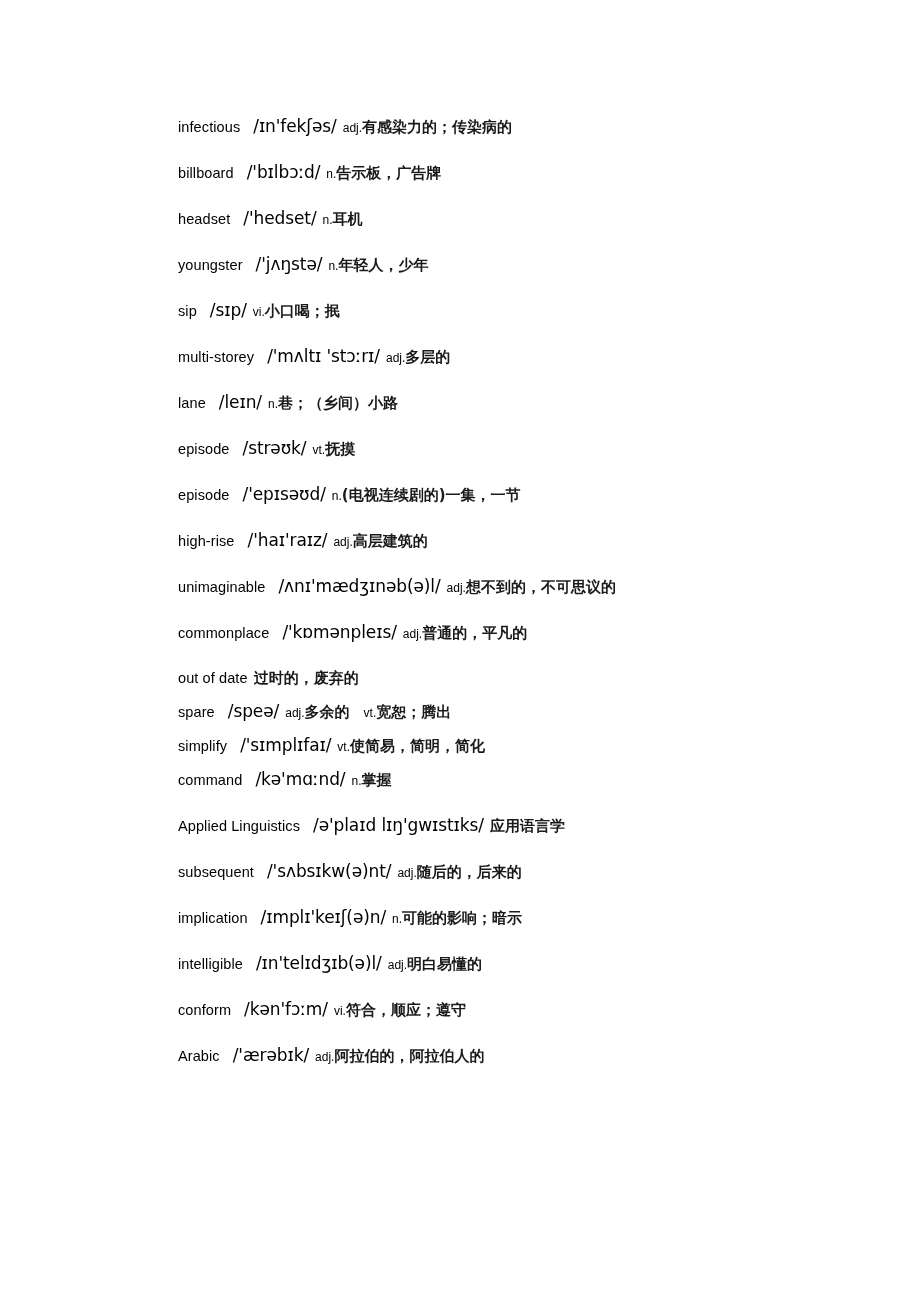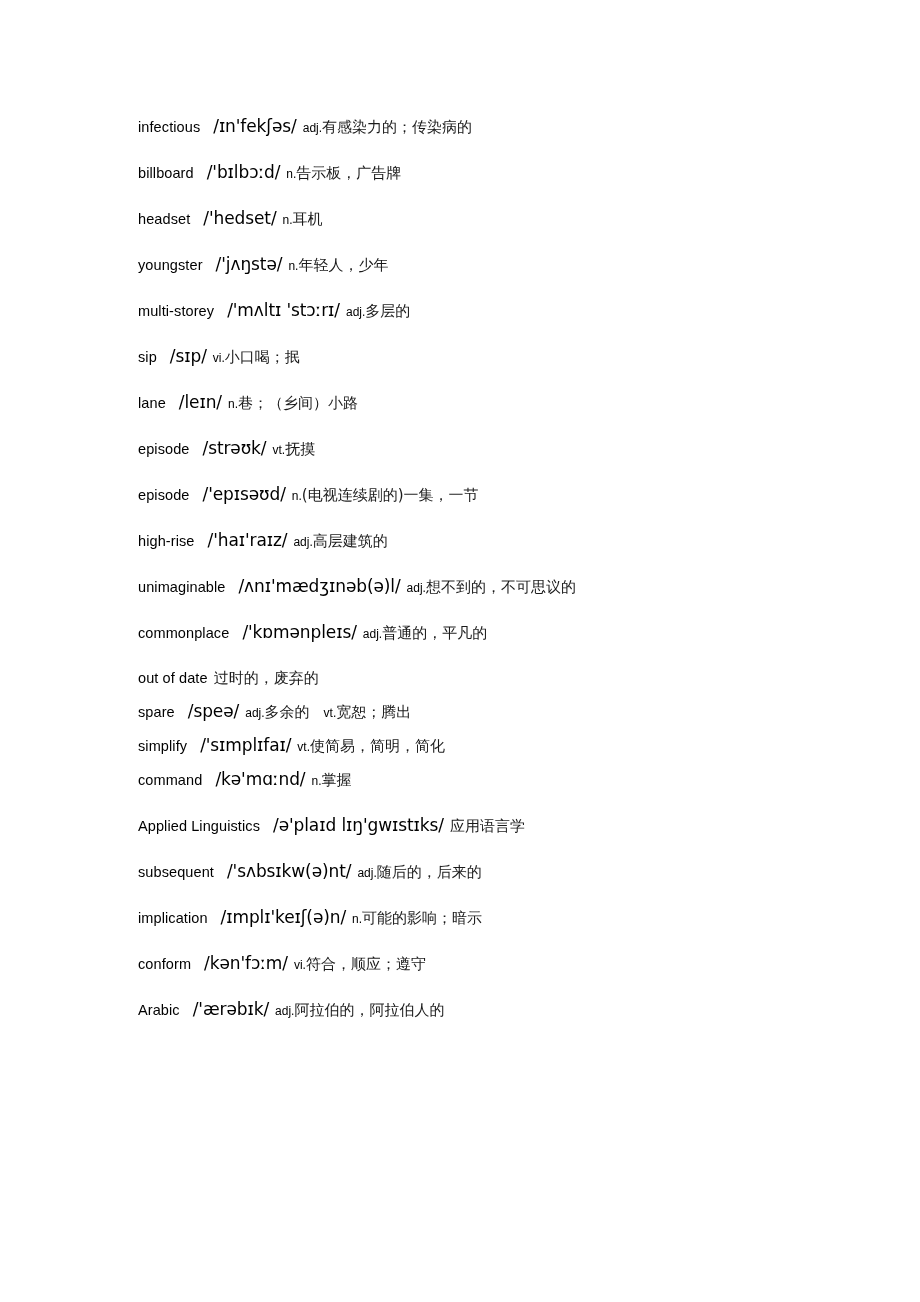--- a/index.html
+++ b/index.html
@@ -34,20 +34,21 @@
     margin-bottom: 29px;
   }
   
   .vocab-entry.tight {
     margin-bottom: 17px;
   }
   .headword {
     font-size: 14.5px;
     color: #000000;
     letter-spacing: 0.1px;
+    margin-left: 40px;
   }
   .gap {
     display: inline-block;
     width: 13px;
   }
   .gap-sm {
     display: inline-block;
     width: 6px;
   }
   .phonetic {
@@ -57,46 +58,48 @@
     letter-spacing: -0.1px;
   }
   .pos {
     font-size: 12px;
     color: #000000;
   }
   .meaning {
     font-size: 15px;
     color: #1a1a1a;
     font-family: "DejaVu Sans", "Liberation Sans", sans-serif;
+    font-weight: bold;
   }
   .sense-gap {
     display: inline-block;
     width: 14px;
   }
 </style>
 </head>
 <body>
 
 <div class="page">
   <div class="vocab-list" id="vocab-list">
       <div class="vocab-entry"><span class="headword">infectious</span><span class="gap"></span><span class="phonetic">/ɪn'fekʃəs/</span><span class="gap-sm"></span><span class="pos">adj.</span><span class="meaning">有感染力的；传染病的</span></div>
       <div class="vocab-entry"><span class="headword">billboard</span><span class="gap"></span><span class="phonetic">/'bɪlbɔːd/</span><span class="gap-sm"></span><span class="pos">n.</span><span class="meaning">告示板，广告牌</span></div>
       <div class="vocab-entry"><span class="headword">headset</span><span class="gap"></span><span class="phonetic">/'hedset/</span><span class="gap-sm"></span><span class="pos">n.</span><span class="meaning">耳机</span></div>
       <div class="vocab-entry"><span class="headword">youngster</span><span class="gap"></span><span class="phonetic">/'jʌŋstə/</span><span class="gap-sm"></span><span class="pos">n.</span><span class="meaning">年轻人，少年</span></div>
+      <div class="vocab-entry"><span class="headword">sip</span><span class="gap"></span><span class="phonetic">/sɪp/</span><span class="gap-sm"></span><span class="pos">vi.</span><span class="meaning">小口喝；抿</span></div>
       <div class="vocab-entry"><span class="headword">multi-storey</span><span class="gap"></span><span class="phonetic">/'mʌltɪ 'stɔːrɪ/</span><span class="gap-sm"></span><span class="pos">adj.</span><span class="meaning">多层的</span></div>
-      <div class="vocab-entry"><span class="headword">sip</span><span class="gap"></span><span class="phonetic">/sɪp/</span><span class="gap-sm"></span><span class="pos">vi.</span><span class="meaning">小口喝；抿</span></div>
       <div class="vocab-entry"><span class="headword">lane</span><span class="gap"></span><span class="phonetic">/leɪn/</span><span class="gap-sm"></span><span class="pos">n.</span><span class="meaning">巷；（乡间）小路</span></div>
       <div class="vocab-entry"><span class="headword">episode</span><span class="gap"></span><span class="phonetic">/strəʊk/</span><span class="gap-sm"></span><span class="pos">vt.</span><span class="meaning">抚摸</span></div>
       <div class="vocab-entry"><span class="headword">episode</span><span class="gap"></span><span class="phonetic">/'epɪsəʊd/</span><span class="gap-sm"></span><span class="pos">n.</span><span class="meaning">(电视连续剧的)一集，一节</span></div>
       <div class="vocab-entry"><span class="headword">high-rise</span><span class="gap"></span><span class="phonetic">/'haɪ'raɪz/</span><span class="gap-sm"></span><span class="pos">adj.</span><span class="meaning">高层建筑的</span></div>
       <div class="vocab-entry"><span class="headword">unimaginable</span><span class="gap"></span><span class="phonetic">/ʌnɪ'mædʒɪnəb(ə)l/</span><span class="gap-sm"></span><span class="pos">adj.</span><span class="meaning">想不到的，不可思议的</span></div>
       <div class="vocab-entry"><span class="headword">commonplace</span><span class="gap"></span><span class="phonetic">/'kɒmənpleɪs/</span><span class="gap-sm"></span><span class="pos">adj.</span><span class="meaning">普通的，平凡的</span></div>
       <div class="vocab-entry tight"><span class="headword">out of date</span><span class="gap-sm"></span><span class="meaning">过时的，废弃的</span></div>
       <div class="vocab-entry tight"><span class="headword">spare</span><span class="gap"></span><span class="phonetic">/speə/</span><span class="gap-sm"></span><span class="pos">adj.</span><span class="meaning">多余的</span><span class="sense-gap"></span><span class="pos">vt.</span><span class="meaning">宽恕；腾出</span></div>
       <div class="vocab-entry tight"><span class="headword">simplify</span><span class="gap"></span><span class="phonetic">/'sɪmplɪfaɪ/</span><span class="gap-sm"></span><span class="pos">vt.</span><span class="meaning">使简易，简明，简化</span></div>
       <div class="vocab-entry"><span class="headword">command</span><span class="gap"></span><span class="phonetic">/kə'mɑːnd/</span><span class="gap-sm"></span><span class="pos">n.</span><span class="meaning">掌握</span></div>
       <div class="vocab-entry"><span class="headword">Applied Linguistics</span><span class="gap"></span><span class="phonetic">/ə'plaɪd lɪŋ'gwɪstɪks/</span><span class="gap-sm"></span><span class="meaning">应用语言学</span></div>
       <div class="vocab-entry"><span class="headword">subsequent</span><span class="gap"></span><span class="phonetic">/'sʌbsɪkw(ə)nt/</span><span class="gap-sm"></span><span class="pos">adj.</span><span class="meaning">随后的，后来的</span></div>
       <div class="vocab-entry"><span class="headword">implication</span><span class="gap"></span><span class="phonetic">/ɪmplɪ'keɪʃ(ə)n/</span><span class="gap-sm"></span><span class="pos">n.</span><span class="meaning">可能的影响；暗示</span></div>
+      <div class="vocab-entry"><span class="headword">intelligible</span><span class="gap"></span><span class="phonetic">/ɪn'telɪdʒɪb(ə)l/</span><span class="gap-sm"></span><span class="pos">adj.</span><span class="meaning">明白易懂的</span></div>
       <div class="vocab-entry"><span class="headword">conform</span><span class="gap"></span><span class="phonetic">/kən'fɔːm/</span><span class="gap-sm"></span><span class="pos">vi.</span><span class="meaning">符合，顺应；遵守</span></div>
       <div class="vocab-entry"><span class="headword">Arabic</span><span class="gap"></span><span class="phonetic">/'ærəbɪk/</span><span class="gap-sm"></span><span class="pos">adj.</span><span class="meaning">阿拉伯的，阿拉伯人的</span></div>
     </div>
 </div>
 
 </body></html>

